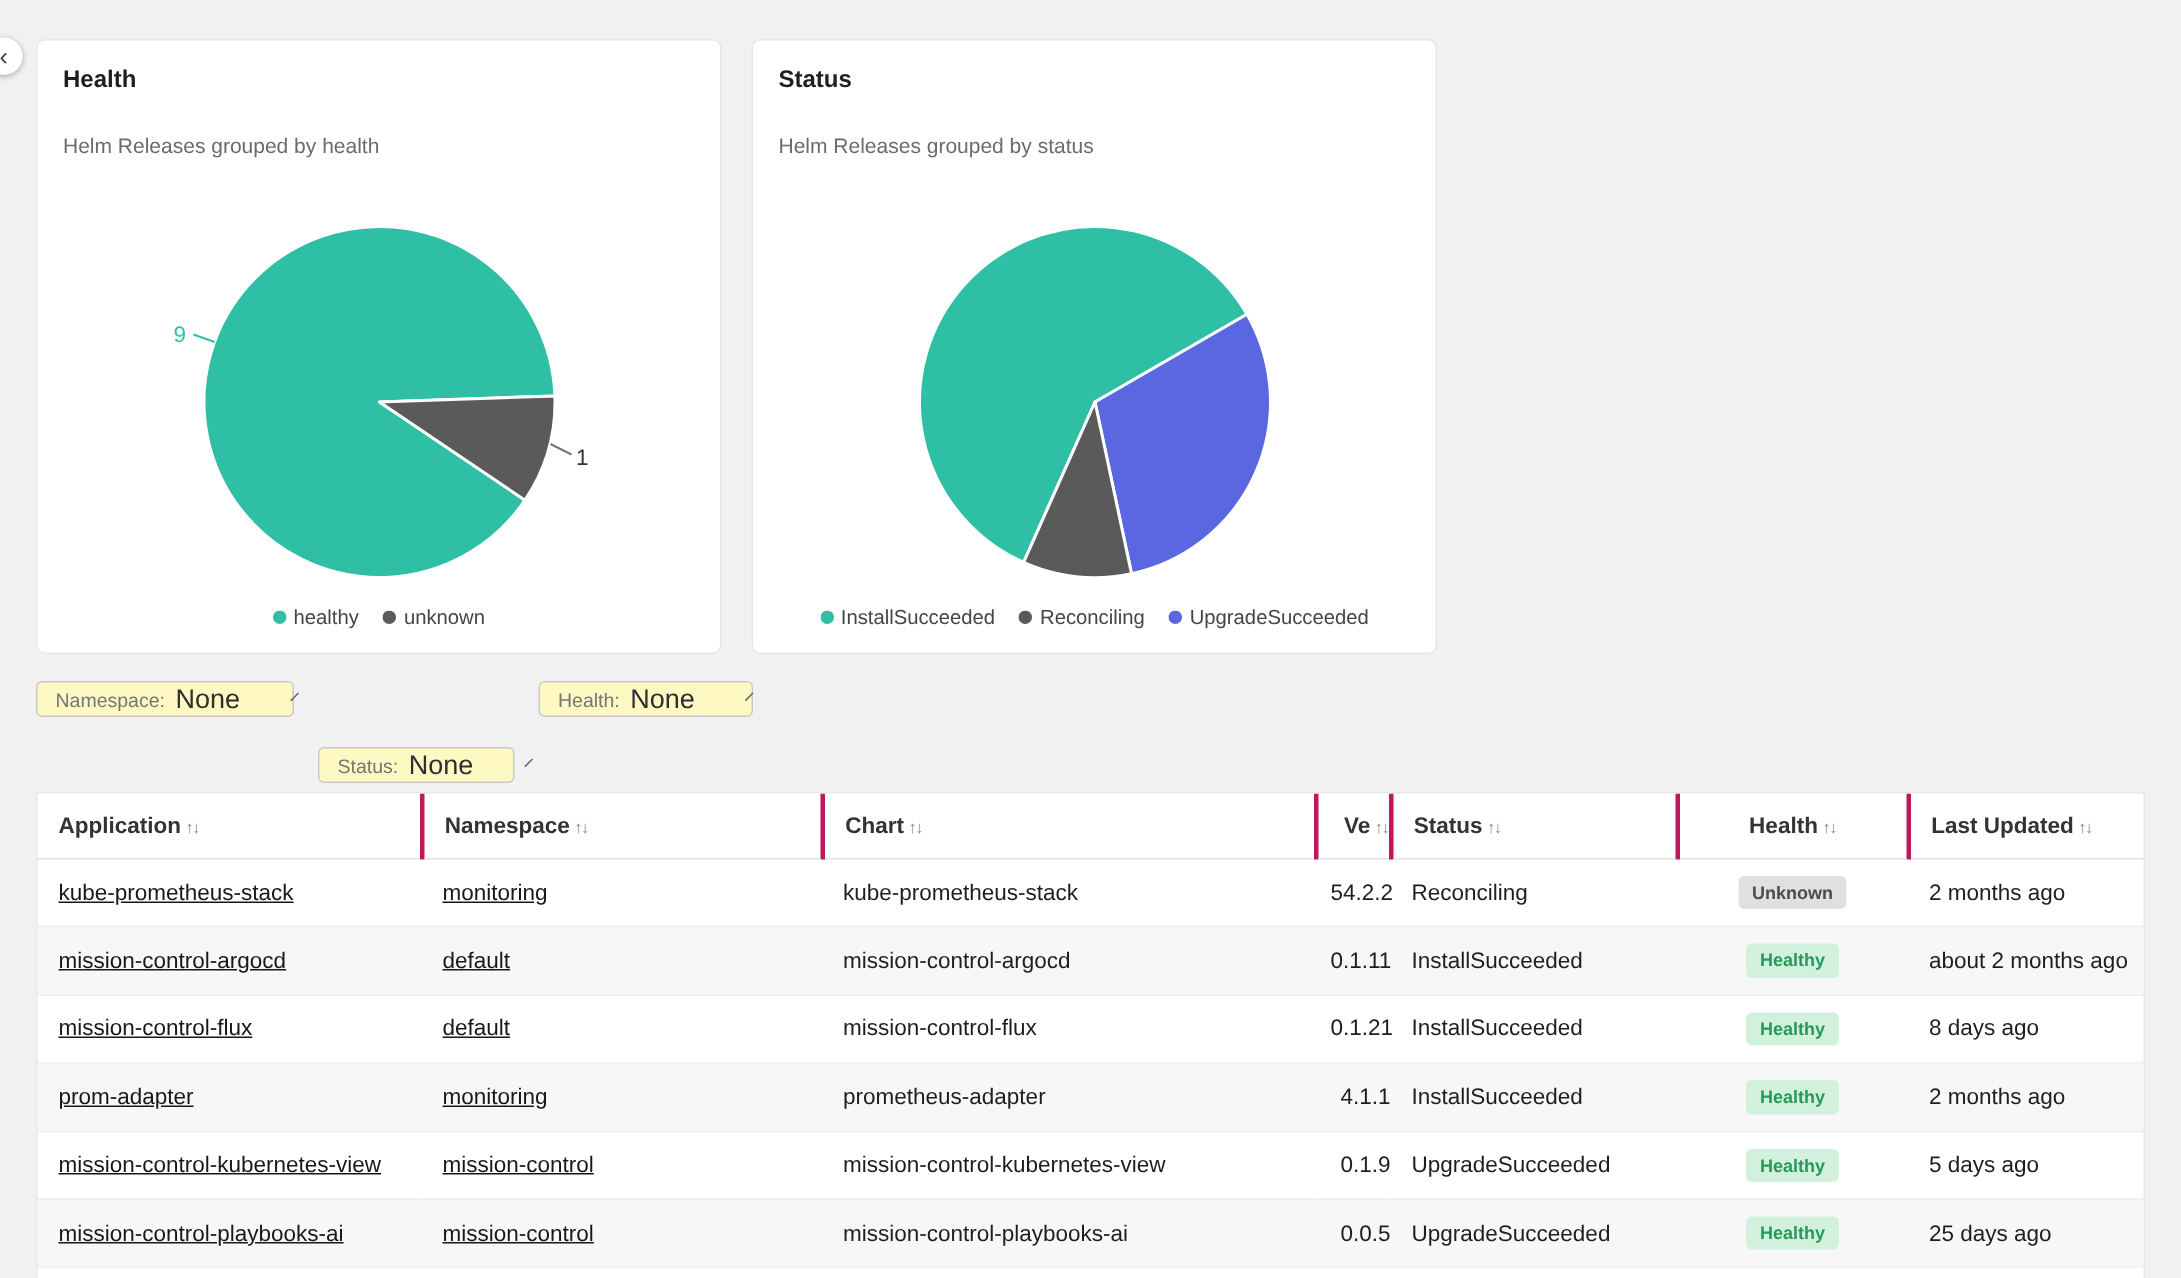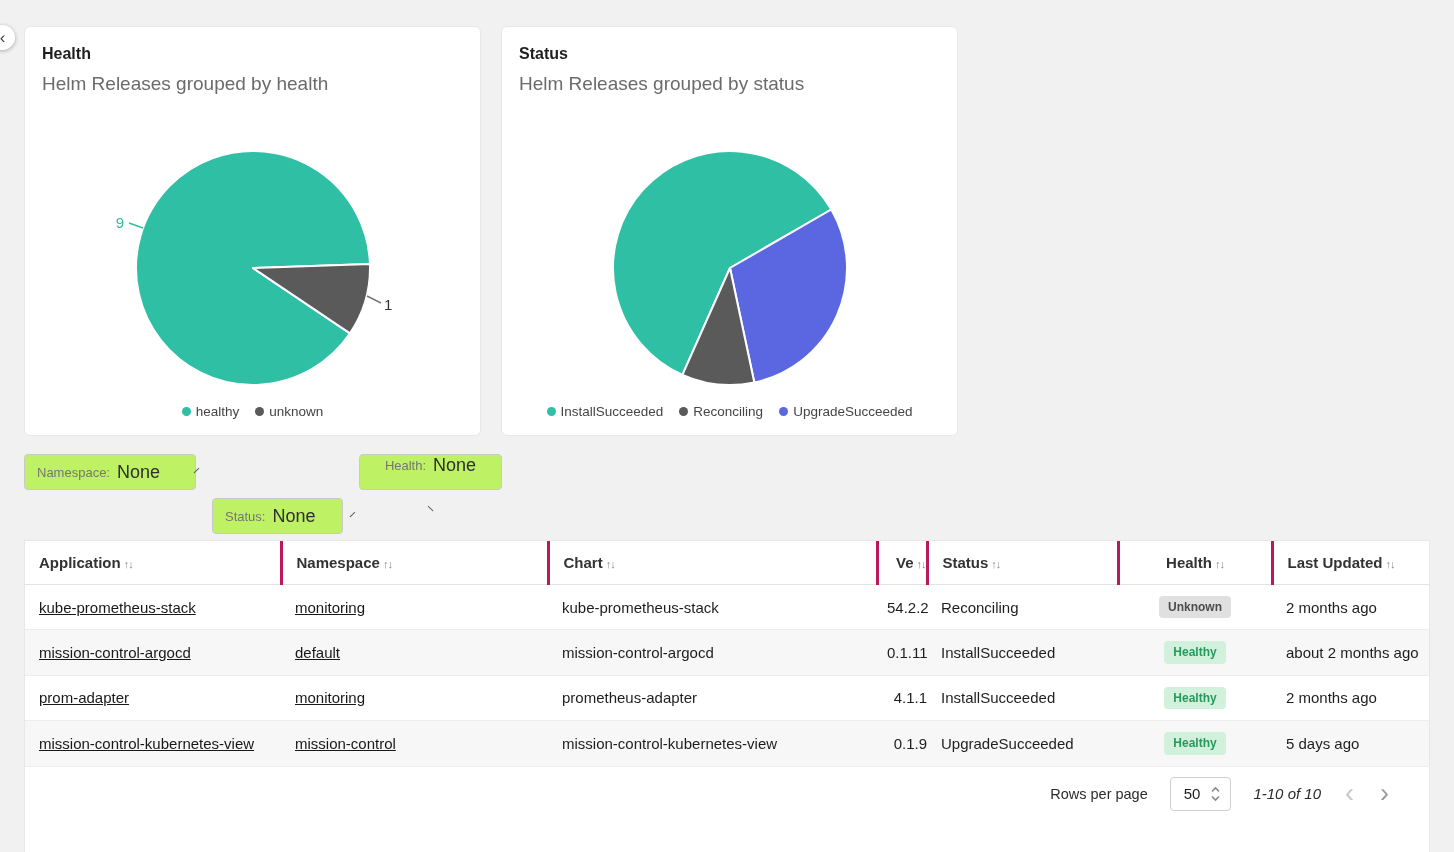--- a/index.html
+++ b/index.html
@@ -21,33 +21,33 @@
     font-size:17px; color:#444; z-index:5; cursor:pointer;
   }
   .cards-row{ display:flex; gap:20px; padding:26px 24px 0 24px; }
   .card{
     width:457px; height:410px; background:#fff;
     border:1px solid #e7e7e7; border-radius:6px;
     padding:18px 17px 16px 17px;
     display:flex; flex-direction:column;
   }
   .card-title{ font-size:16px; font-weight:bold; color:#1f1f1f; }
-  .card-sub{ font-size:19px; color:#6b6b6b; margin-top:10px; }
+  .card-sub{ font-size:14px; color:#6b6b6b; margin-top:26px; }
   .chart-wrap{ flex:1; display:flex; flex-direction:column; align-items:center; justify-content:flex-end; }
   svg.pie{ display:block; }
   .legend{ display:flex; gap:16px; justify-content:center; align-items:center; margin-top:12px; font-size:13.5px; color:#454545; }
   .legend-item{ display:flex; align-items:center; gap:5px; }
 
   .filters{ display:flex; gap:16px; margin:18px 24px 6px 24px; }
   .filter{
-    height:36px; background:#bef264; border:1px solid #c9c9c9; border-radius:4px;
+    height:24px; background:#fef9c3; border:1px solid #c9c9c9; border-radius:4px;
     display:flex; align-items:center; justify-content:space-between;
     padding:0 12px; cursor:pointer;gap:36px;
   }
-  .filter.f1{ width:172px; } .filter.f2{ width:131px;margin-top:44px; } .filter.f3{ width:143px;flex-direction:column; }
+  .filter.f1{ width:172px; } .filter.f2{ width:131px;margin-top:44px; } .filter.f3{ width:143px; }
   .filter-left{ display:flex; align-items:center; gap:7px; }
   .filter-label{ font-size:13px; color:#757575; }
   .filter-value{ font-size:18px; color:#2f2f2f; }
   .chev{
     width:7px; height:7px;
     border-right:1.7px solid #5f6368; border-bottom:1.7px solid #5f6368;
     transform:rotate(45deg); margin-top:-4px;
   }
 
   .panel{
@@ -221,36 +221,54 @@
       <tr>
         <td><a class="cell-link">mission-control-argocd</a></td>
         <td><a class="cell-link">default</a></td>
         <td>mission-control-argocd</td>
         <td class="c-ver">0.1.11</td>
         <td>InstallSucceeded</td>
         <td class="c-health"><span class="badge healthy">Healthy</span></td>
         <td>about 2 months ago</td>
       </tr>
       <tr>
+        <td><a class="cell-link">mission-control-flux</a></td>
+        <td><a class="cell-link">default</a></td>
+        <td>mission-control-flux</td>
+        <td class="c-ver">0.1.21</td>
+        <td>InstallSucceeded</td>
+        <td class="c-health"><span class="badge healthy">Healthy</span></td>
+        <td>8 days ago</td>
+      </tr>
+      <tr>
         <td><a class="cell-link">prom-adapter</a></td>
         <td><a class="cell-link">monitoring</a></td>
         <td>prometheus-adapter</td>
         <td class="c-ver">4.1.1</td>
         <td>InstallSucceeded</td>
         <td class="c-health"><span class="badge healthy">Healthy</span></td>
         <td>2 months ago</td>
       </tr>
       <tr>
         <td><a class="cell-link">mission-control-kubernetes-view</a></td>
         <td><a class="cell-link">mission-control</a></td>
         <td>mission-control-kubernetes-view</td>
         <td class="c-ver">0.1.9</td>
         <td>UpgradeSucceeded</td>
         <td class="c-health"><span class="badge healthy">Healthy</span></td>
         <td>5 days ago</td>
+      </tr>
+      <tr>
+        <td><a class="cell-link">mission-control-playbooks-ai</a></td>
+        <td><a class="cell-link">mission-control</a></td>
+        <td>mission-control-playbooks-ai</td>
+        <td class="c-ver">0.0.5</td>
+        <td>UpgradeSucceeded</td>
+        <td class="c-health"><span class="badge healthy">Healthy</span></td>
+        <td>25 days ago</td>
       </tr>
     </tbody>
   </table>
 
   <div class="pager">
     <span>Rows per page</span>
     <div class="rpp-select">
       <span>50</span>
       <svg width="11" height="18" viewBox="0 0 11 18">
         <polyline points="2,6.5 5.5,3 9,6.5" fill="none" stroke="#8a8a8a" stroke-width="1.6"></polyline>

